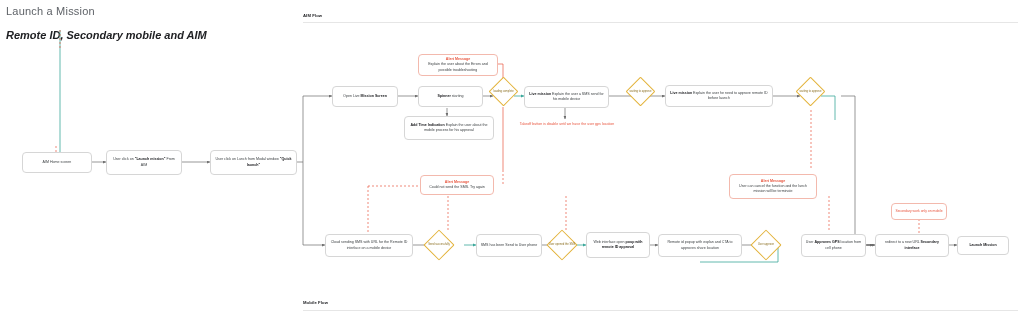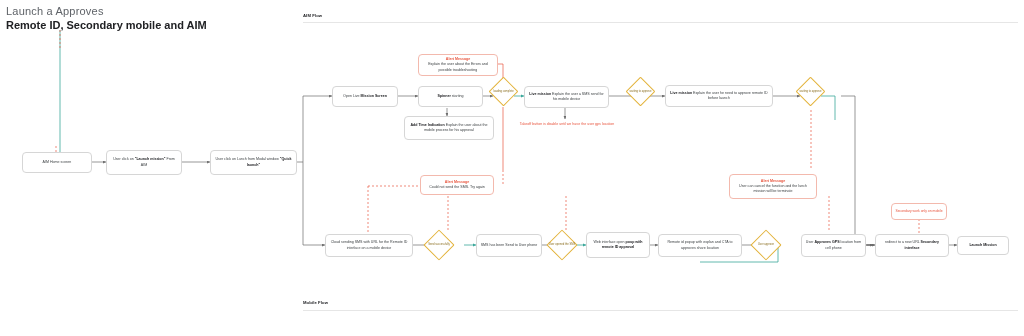--- a/index.html
+++ b/index.html
@@ -2,21 +2,21 @@
 <html><head>
 <meta charset="utf-8">
 <style>
   html,body{margin:0;padding:0;background:#ffffff;}
   body{width:1024px;height:336px;position:relative;overflow:hidden;
        font-family:"Liberation Sans","DejaVu Sans",sans-serif;color:#3c4043;}
 
   
   .hdr{position:absolute;left:6px;top:4px;}
   .hdr .t1{font-size:11px;color:#5f6368;letter-spacing:.2px;line-height:14px;}
-  .hdr .t2{font-size:11px;color:#202124;font-weight:bold;line-height:14px;margin-top:0;}
+  .hdr .t2{font-size:11px;color:#202124;font-weight:bold;line-height:14px;margin-top:10px;font-style:italic;}
 
   .lane-label{position:absolute;font-size:4.2px;font-weight:bold;color:#202124;letter-spacing:.1px;}
   .lane-rule{position:absolute;height:1px;background:#e6e6e6;}
 
   
   #canvas{position:absolute;left:0;top:0;width:1024px;height:336px;}
   svg.wires{position:absolute;left:0;top:0;width:1024px;height:336px;overflow:visible;}
 
   
   .node{position:absolute;box-sizing:border-box;background:#ffffff;
@@ -37,21 +37,21 @@
   .dia .shape{position:absolute;left:0;top:0;width:100%;height:100%;
               border:0.7px solid #e3b33c;background:#fff;
               transform:rotate(45deg);box-sizing:border-box;border-radius:1px;}
   .dia .txt{position:absolute;left:-6px;right:-6px;top:50%;transform:translateY(-50%);
             text-align:center;font-size:2.7px;line-height:3.4px;color:#8a6d1f;}
 </style>
 </head>
 <body>
 
 <div class="hdr">
-  <div class="t1">Launch a Approves</div>
+  <div class="t1">Launch a Mission</div>
   <div class="t2">Remote ID, Secondary mobile and AIM</div>
 </div>
 
 <div class="lane-label" style="left:303px;top:13px;">AIM Flow</div>
 <div class="lane-rule" style="left:303px;top:22px;width:715px;"></div>
 
 <div class="lane-label" style="left:303px;top:300px;">Mobile Flow</div>
 <div class="lane-rule" style="left:303px;top:310px;width:715px;"></div>
 
 <div id="canvas">

